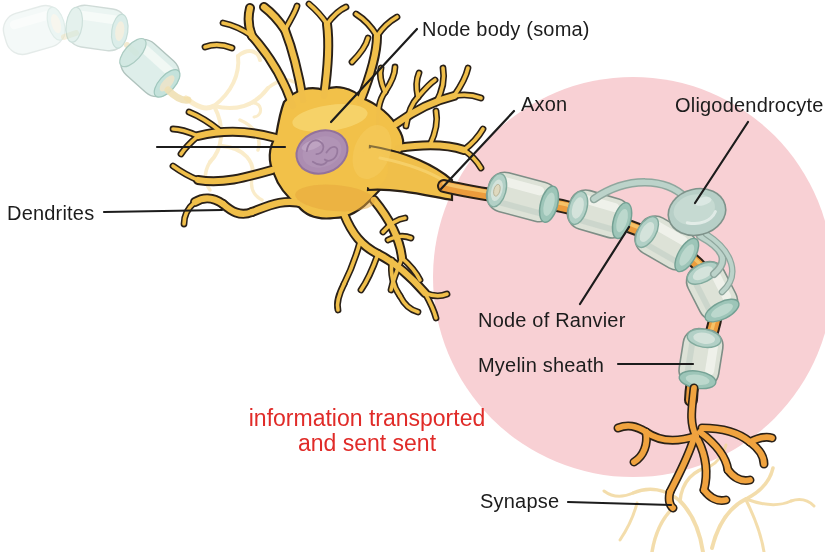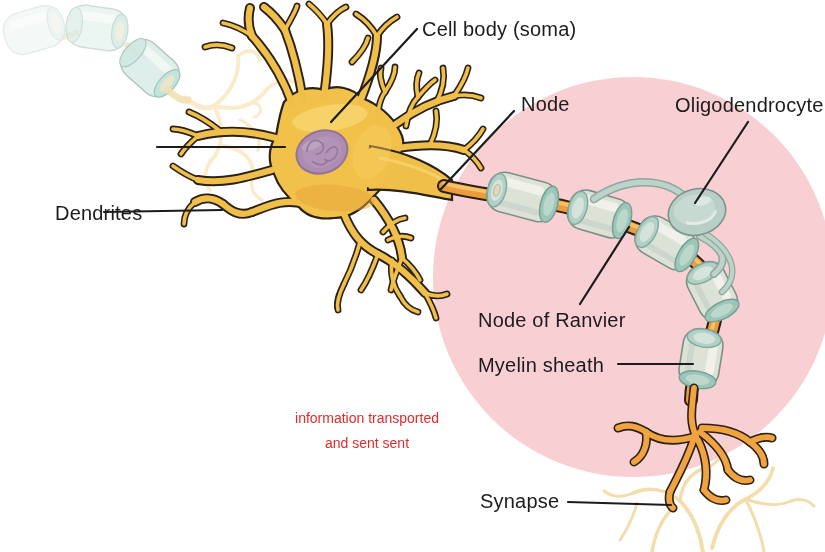--- a/index.html
+++ b/index.html
@@ -7,21 +7,21 @@
     position:relative;width:825px;height:552px;overflow:hidden;background:#fff;
     font-family:"Liberation Sans","DejaVu Sans",sans-serif;
   }
   .stage svg{position:absolute;left:0;top:0;}
   .lbl{
     position:absolute;white-space:nowrap;font-size:20px;color:#1c1c1c;
     letter-spacing:0.2px;line-height:1.1;
   }
   .note{
     position:absolute;left:246px;top:406px;width:242px;text-align:center;
-    font-size:14px;line-height:25px;color:#e02b28;
+    font-size:23px;line-height:25px;color:#e02b28;
   }
   
   .out-main{stroke:#2a2118;stroke-width:10;fill:none;stroke-linecap:round;stroke-linejoin:round;}
   .in-main {stroke:#f0bf4a;stroke-width:6.2;fill:none;stroke-linecap:round;stroke-linejoin:round;}
   .out-thin{stroke:#2a2118;stroke-width:6.8;fill:none;stroke-linecap:round;stroke-linejoin:round;}
   .in-thin {stroke:#f0bf4a;stroke-width:3.6;fill:none;stroke-linecap:round;stroke-linejoin:round;}
   .out-term{stroke:#2a2118;stroke-width:9;fill:none;stroke-linecap:round;stroke-linejoin:round;}
   .in-term {stroke:#f0a33f;stroke-width:5.8;fill:none;stroke-linecap:round;stroke-linejoin:round;}
   .leader{stroke:#1c1c1c;stroke-width:2.2;stroke-linecap:round;}
   .squig{stroke:#f7e0a8;fill:none;stroke-linecap:round;stroke-linejoin:round;}
@@ -285,23 +285,23 @@
     <line class="leader" x1="157" y1="147" x2="285" y2="147"></line>
     <line class="leader" x1="104" y1="212" x2="222" y2="210"></line>
     <line class="leader" x1="514" y1="111" x2="441" y2="189"></line>
     <line class="leader" x1="748" y1="122" x2="695" y2="203"></line>
     <line class="leader" x1="580" y1="304" x2="629" y2="227"></line>
     <line class="leader" x1="618" y1="364" x2="693" y2="364"></line>
     <line class="leader" x1="568" y1="502" x2="671" y2="505"></line>
   </g>
 </svg>
 
-<div class="lbl" style="left:422px;top:18px;">Cell body (soma)</div>
-<div class="lbl" style="left:7px;top:202px;margin-left:48px;">Dendrites</div>
-<div class="lbl" style="left:521px;top:93px;">Node</div>
+<div class="lbl" style="left:422px;top:18px;">Node body (soma)</div>
+<div class="lbl" style="left:7px;top:202px;">Dendrites</div>
+<div class="lbl" style="left:521px;top:93px;">Axon</div>
 <div class="lbl" style="left:675px;top:94px;">Oligodendrocyte</div>
 <div class="lbl" style="left:478px;top:309px;">Node of Ranvier</div>
 <div class="lbl" style="left:478px;top:354px;">Myelin sheath</div>
 <div class="lbl" style="left:480px;top:490px;">Synapse</div>
 
 <div class="note">
   <div>information transported</div>
   <div>and sent sent</div>
 </div>
 

